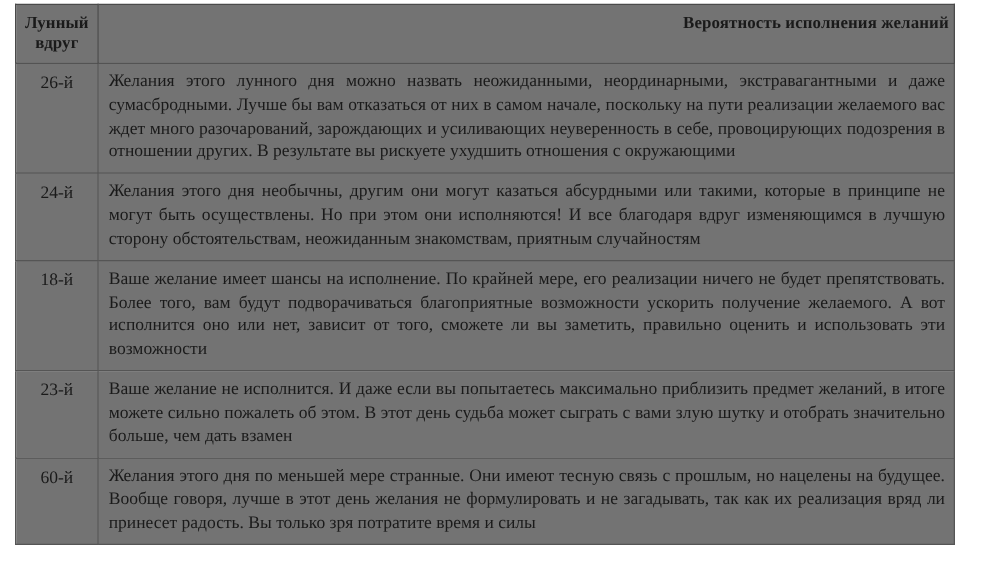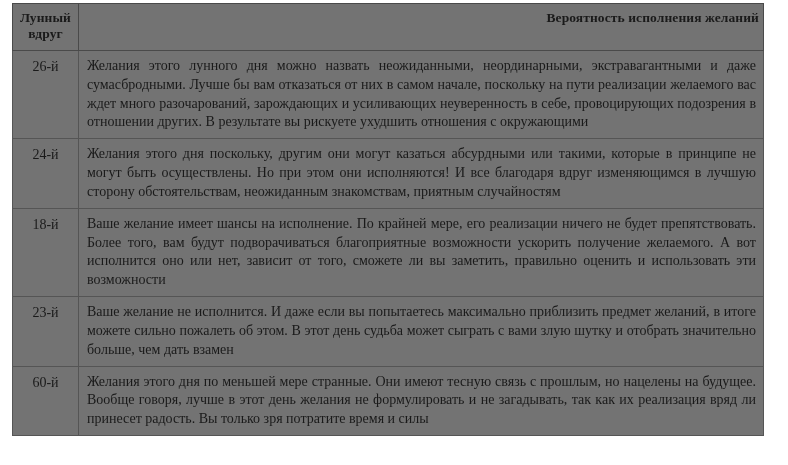--- a/index.html
+++ b/index.html
@@ -113,21 +113,21 @@
     <tbody>
       <tr>
         <td class="cell-day">26-й</td>
         <td class="cell-desc">
           <p>Желания этого лунного дня можно назвать неожиданными, неординарными, экстравагантными и даже сумасбродными. Лучше бы вам отказаться от них в самом начале, поскольку на пути реализации желаемого вас ждет много разочарований, зарождающих и усиливающих неуверенность в себе, провоцирующих подозрения в отношении других. В результате вы рискуете ухудшить отношения с окружающими</p>
         </td>
       </tr>
       <tr>
         <td class="cell-day">24-й</td>
         <td class="cell-desc">
-          <p>Желания этого дня поскольку, другим они могут казаться абсурдными или такими, которые в принципе не могут быть осуществлены. Но при этом они исполняются! И все благодаря вдруг изменяющимся в лучшую сторону обстоятельствам, неожиданным знакомствам, приятным случайностям</p>
+          <p>Желания этого дня необычны, другим они могут казаться абсурдными или такими, которые в принципе не могут быть осуществлены. Но при этом они исполняются! И все благодаря вдруг изменяющимся в лучшую сторону обстоятельствам, неожиданным знакомствам, приятным случайностям</p>
         </td>
       </tr>
       <tr>
         <td class="cell-day">18-й</td>
         <td class="cell-desc">
           <p>Ваше желание имеет шансы на исполнение. По крайней мере, его реализации ничего не будет препятствовать. Более того, вам будут подворачиваться благоприятные возможности ускорить получение желаемого. А вот исполнится оно или нет, зависит от того, сможете ли вы заметить, правильно оценить и использовать эти возможности</p>
         </td>
       </tr>
       <tr>
         <td class="cell-day">23-й</td>

